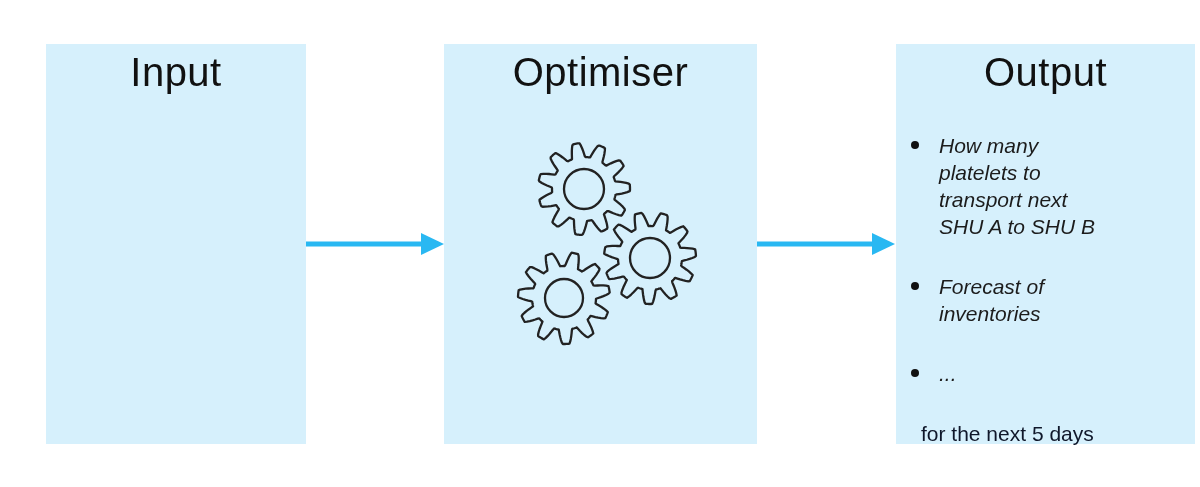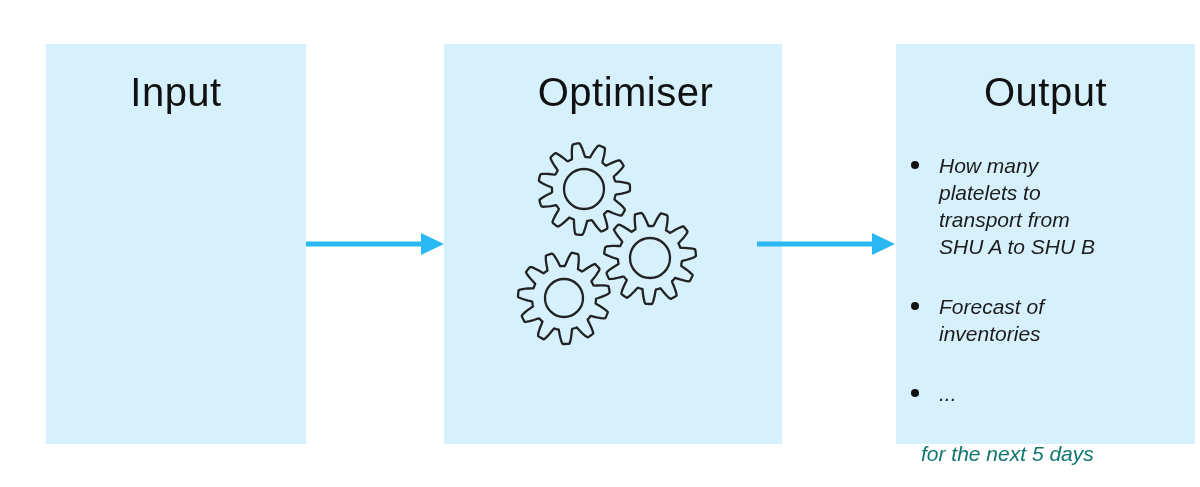--- a/index.html
+++ b/index.html
@@ -11,24 +11,24 @@
     font-family:"Liberation Sans", sans-serif;
     color:#1c1c1c;
   }
   .box{
     position:absolute;
     top:44px;
     height:400px;
     background:#d6f0fc;
   }
   #box-input{left:46px;width:260px;}
-  #box-optimiser{left:444px;width:313px;padding-left:25px;}
+  #box-optimiser{left:444px;width:313px;}
   #box-output{left:896px;width:299px;}
   .box-title{
-    margin:24px 0 0 0;
+    margin:4px 0 0 0;
     text-align:center;
     font-size:40px;
     line-height:48px;
     font-weight:500;
     letter-spacing:0.5px;
     color:#111111;
   }
   .bullets{
     margin-top:36px;
   }
@@ -46,24 +46,23 @@
   }
   .bullet-text{
     font-style:italic;
     font-size:21px;
     line-height:27px;
     max-width:172px;
     color:#1c1c1c;
   }
   .footnote{
     margin:14px 0 0 25px;
-    font-style:italic;
     font-size:21px;
     line-height:27px;
-    color:#0f766e;
+    color:#0f172a;
   }
   .gears-svg{
     position:absolute;
     left:0;top:0;
     width:313px;height:400px;
   }
   .gear-path{
     fill:none;
     stroke:#222222;
     stroke-width:2.3;
@@ -111,21 +110,21 @@
   <svg class="flow-arrow" id="arrow-2" viewBox="0 0 139 40">
     <rect x="0" y="17.5" width="118" height="5" fill="#29b8f2"></rect>
     <polygon points="115,9 138,20 115,31" fill="#29b8f2"></polygon>
   </svg>
 
   <div class="box" id="box-output">
     <h2 class="box-title">Output</h2>
     <div class="bullets">
       <div class="bullet-item">
         <span class="bullet-dot"></span>
-        <span class="bullet-text">How many platelets to transport from SHU A to SHU B</span>
+        <span class="bullet-text">How many platelets to transport next SHU A to SHU B</span>
       </div>
       <div class="bullet-item">
         <span class="bullet-dot"></span>
         <span class="bullet-text">Forecast of inventories</span>
       </div>
       <div class="bullet-item">
         <span class="bullet-dot"></span>
         <span class="bullet-text">...</span>
       </div>
     </div>

